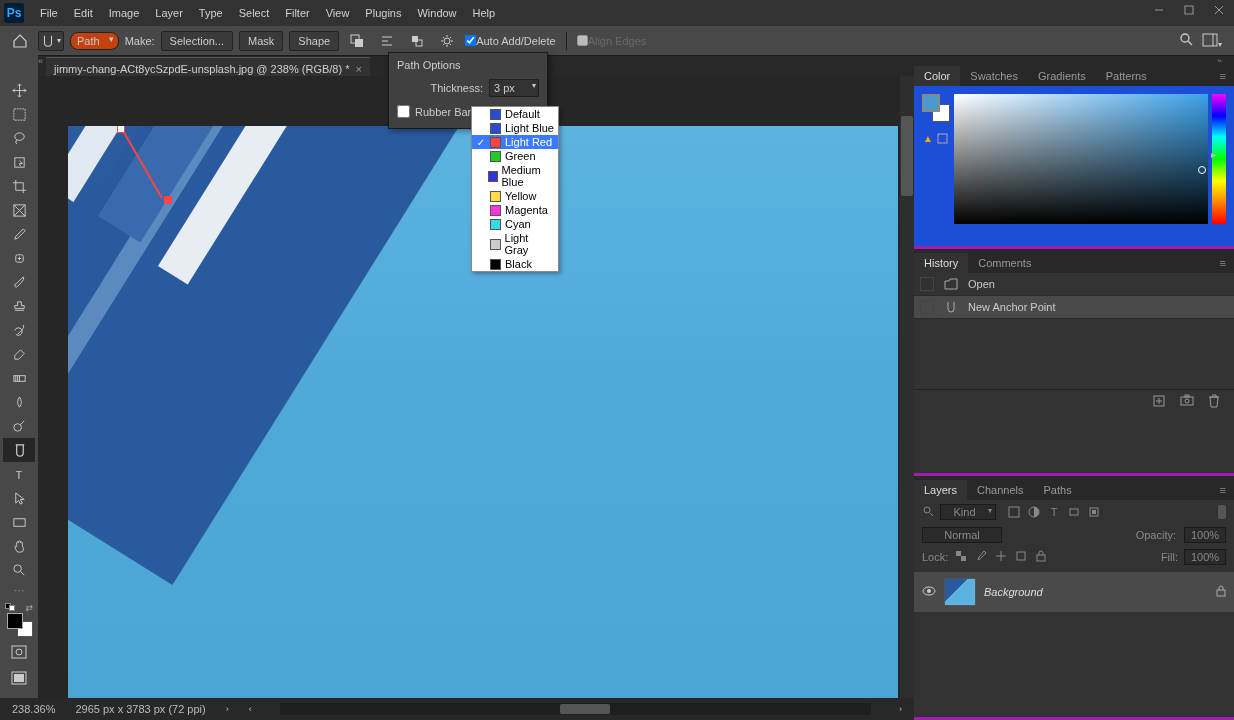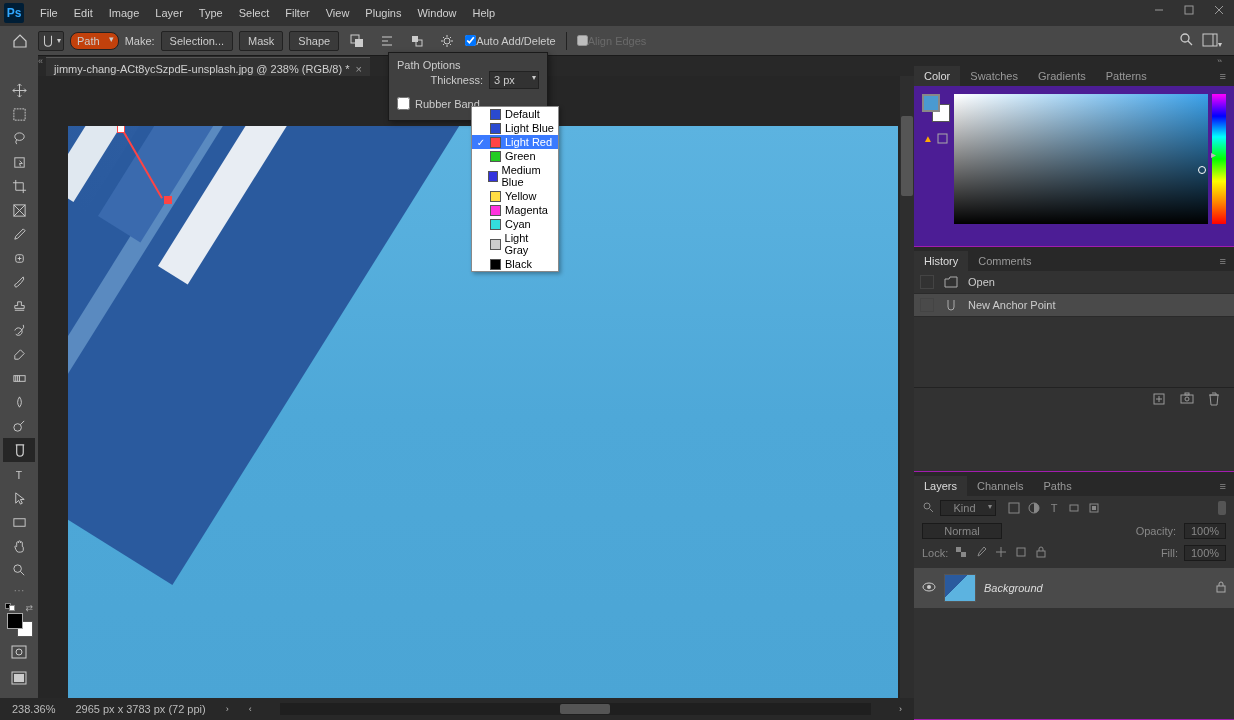--- a/index.html
+++ b/index.html
@@ -58,39 +58,39 @@
 .s4 { left: 90px; top: 140px; width: 700px; height: 35px; background: #e8edf3; }
 .s5 { left: -150px; top: 300px; width: 900px; height: 300px; background: #2a5a9e; }
 .s6 { left: -100px; top: 370px; width: 850px; height: 20px; background: #5a8ac0; }
 .anchor-pt { position: absolute; width: 8px; height: 8px; background: #fff; border: 1px solid #f44; }
 .path-line { position: absolute; width: 2px; height: 80px; background: #f44; transform: rotate(-30deg); transform-origin: top; }
 .scroll-v { position: absolute; right: 0; top: 76px; width: 14px; bottom: 22px; background: #2e2e2e; }
 .scroll-thumb-v { position: absolute; top: 40px; width: 12px; height: 80px; background: #555; left: 1px; border-radius: 2px; }
 
 
 .path-options-panel { position: absolute; left: 388px; top: 52px; width: 160px; background: #404040; border: 1px solid #1a1a1a; box-shadow: 2px 2px 6px rgba(0,0,0,0.4); padding: 6px 8px 10px; color: #ccc; z-index: 10; }
-.path-options-panel .po-title { font-size: 11px; margin-bottom: 0; }
+.path-options-panel .po-title { font-size: 11px; margin-bottom: 8px; }
 .po-row { display: flex; align-items: center; justify-content: flex-end; gap: 6px; margin-bottom: 6px; font-size: 11px; }
 .po-input { background: #323232; border: 1px solid #222; padding: 2px 16px 2px 4px; width: 50px; color: #ccc; position: relative; }
 .po-color-sel { background: #4a7aff; color: #fff; border: 1px solid #222; padding: 1px 14px 1px 16px; width: 70px; position: relative; font-size: 10px; }
 .po-color-sw { position: absolute; left: 2px; top: 2px; width: 10px; height: 10px; background: #f44; }
 .po-color-sel::after { content: '▾'; position: absolute; right: 3px; top: 0; font-size: 9px; }
 .po-red-line { width: 34px; height: 2px; background: #f44; }
 .po-rubber { display: flex; gap: 5px; align-items: center; margin-top: 8px; }
 
 
 .color-dropdown { position: absolute; left: 471px; top: 106px; width: 88px; background: #fff; border: 1px solid #888; box-shadow: 2px 2px 4px rgba(0,0,0,0.3); z-index: 20; }
 .cd-item { display: flex; align-items: center; padding: 1px 4px; font-size: 10.5px; color: #000; gap: 4px; }
 .cd-item.selected { background: #3a7aff; color: #fff; }
 .cd-check { width: 10px; text-align: center; font-size: 10px; }
 .cd-sw { width: 11px; height: 11px; border: 1px solid #555; }
 
 
 .right-panels { position: absolute; right: 0; top: 62px; width: 320px; bottom: 0; background: #323232; display: flex; flex-direction: column; }
-.panel { background: #4c1d95; border-bottom: 1px solid #a21caf; }
+.panel { background: #1d4ed8; border-bottom: 3px solid #a21caf; }
 .panel-tabs { display: flex; background: #282828; height: 24px; align-items: flex-end; }
 .ptab { padding: 4px 10px; color: #999; font-size: 11px; }
 .ptab.active { background: #323232; color: #ddd; }
 .panel-menu { margin-left: auto; padding: 4px 8px; color: #888; }
 
 
 .color-panel-body { height: 160px; display: flex; padding: 8px; gap: 4px; }
 .color-mini { display: flex; flex-direction: column; gap: 4px; }
 .color-fg-bg { position: relative; width: 28px; height: 28px; }
 .cfg { position: absolute; width: 18px; height: 18px; background: #4a9ad0; border: 2px solid #888; }

